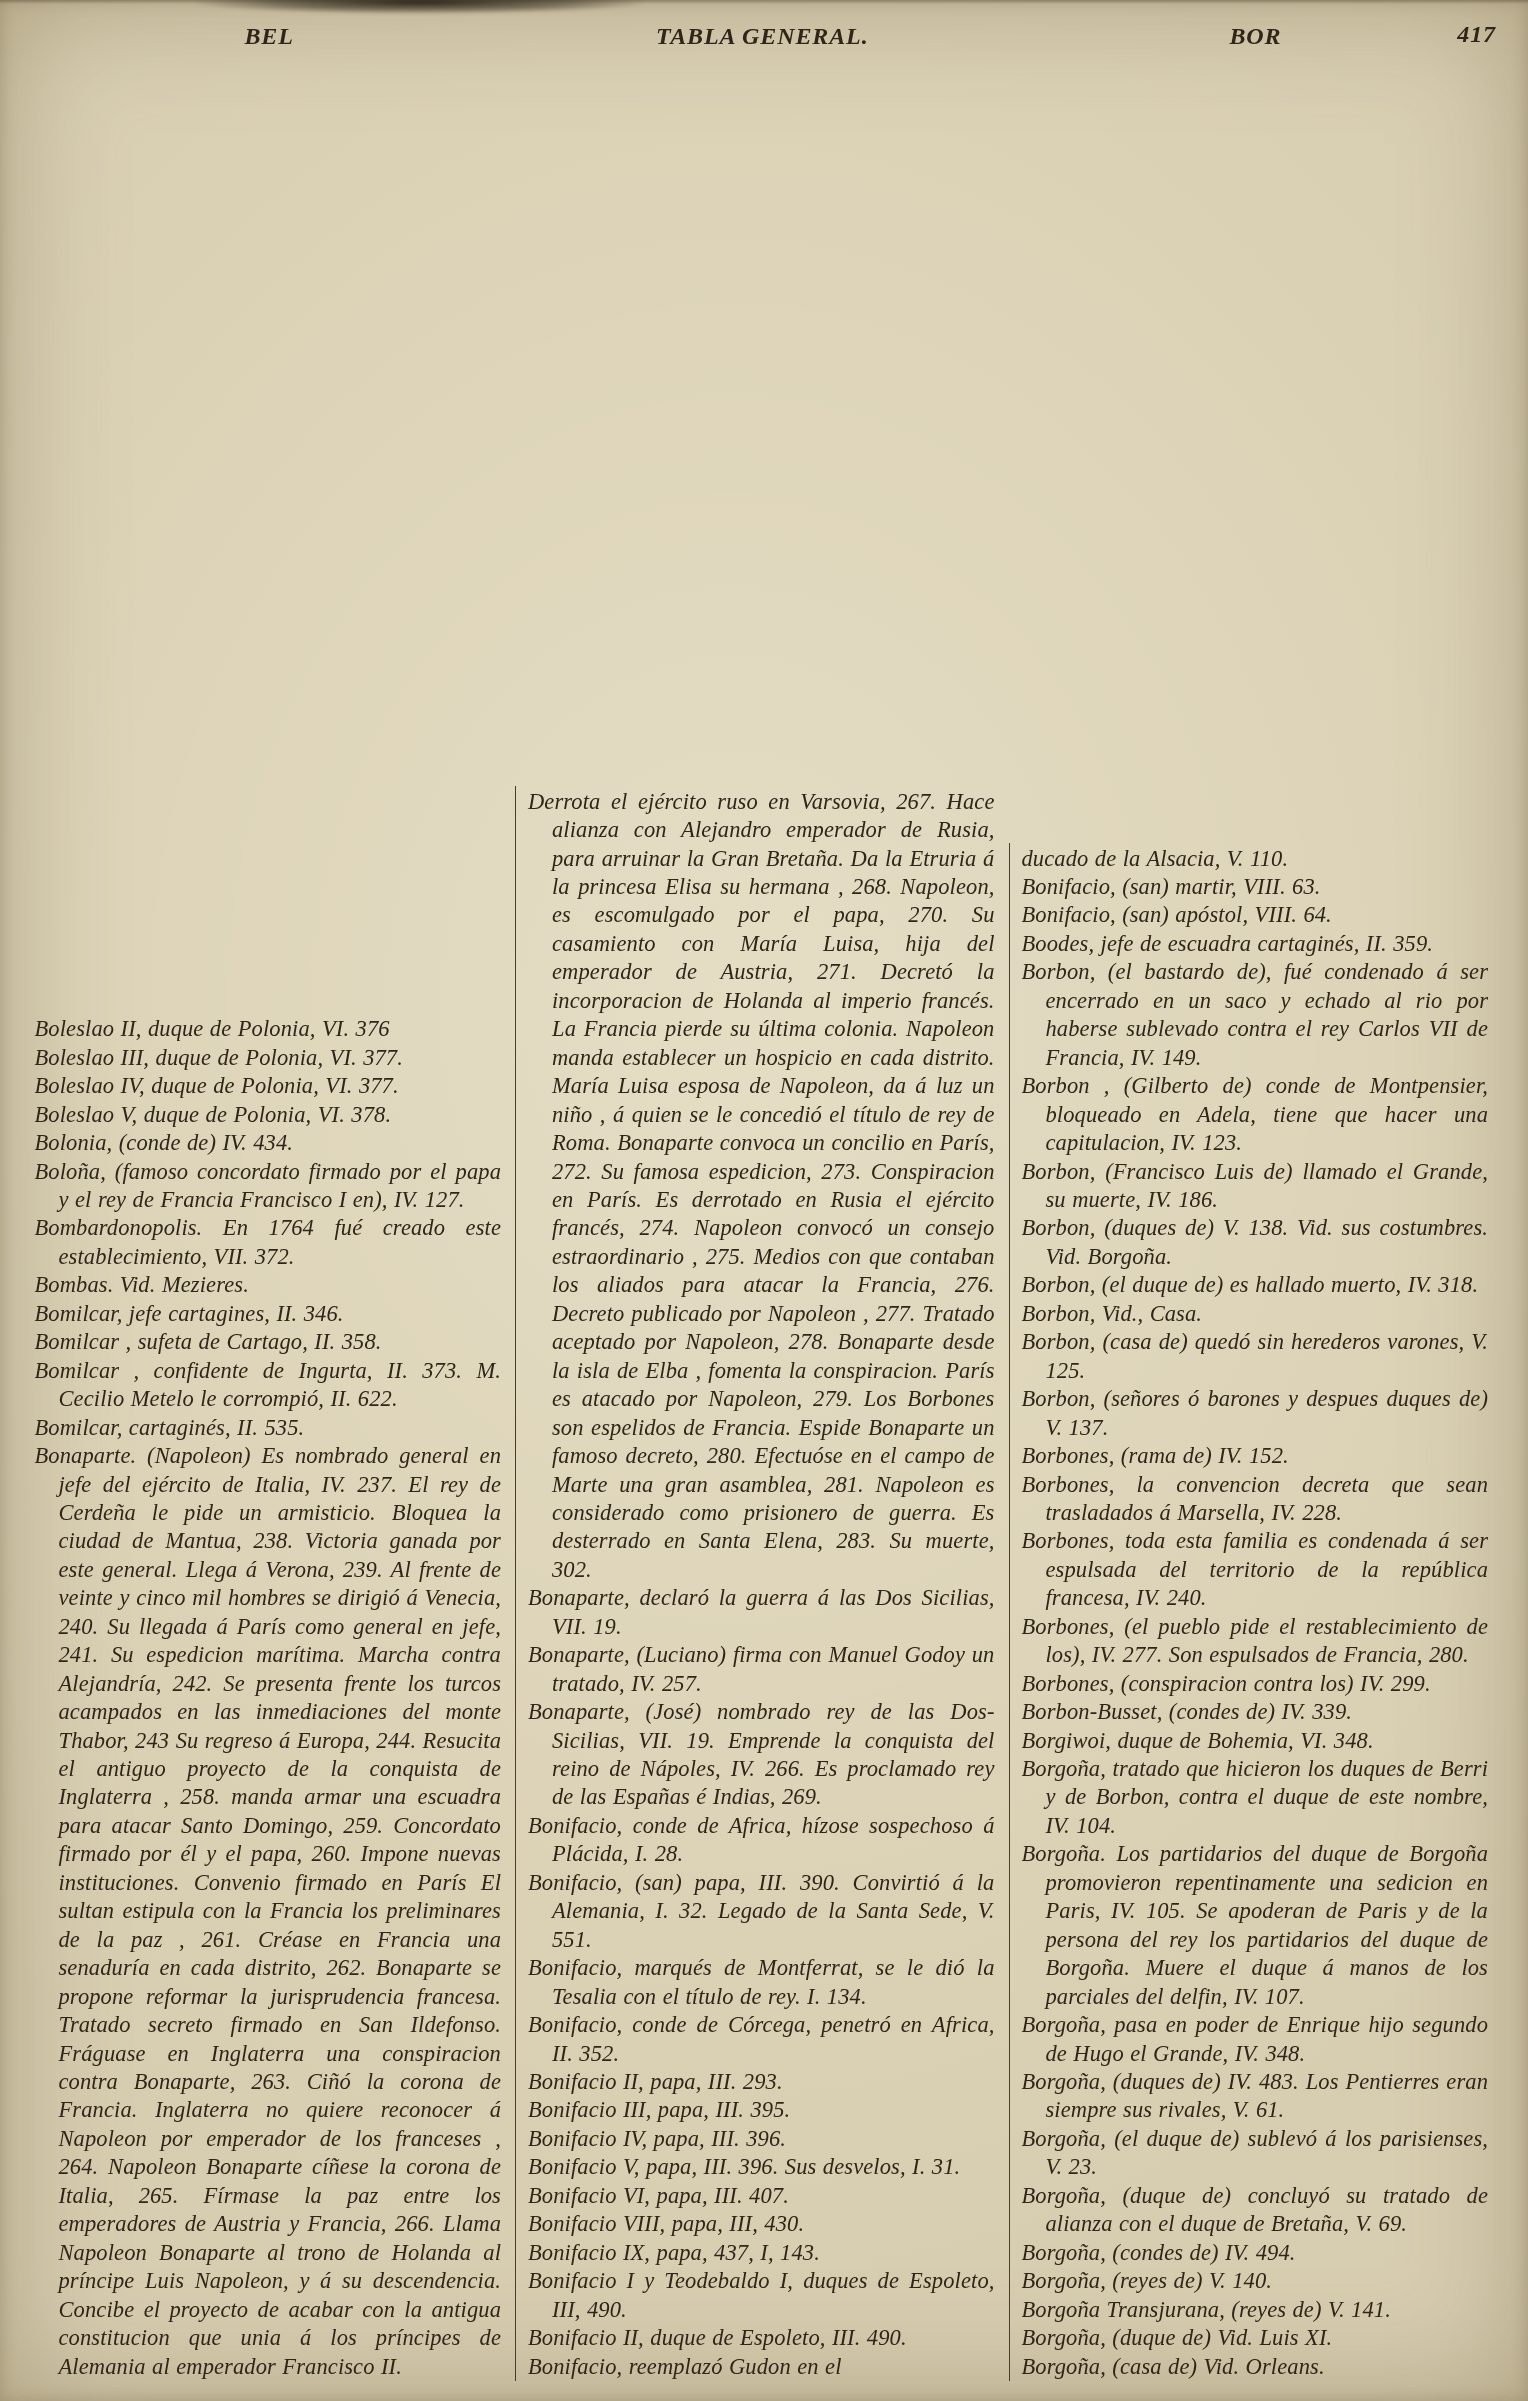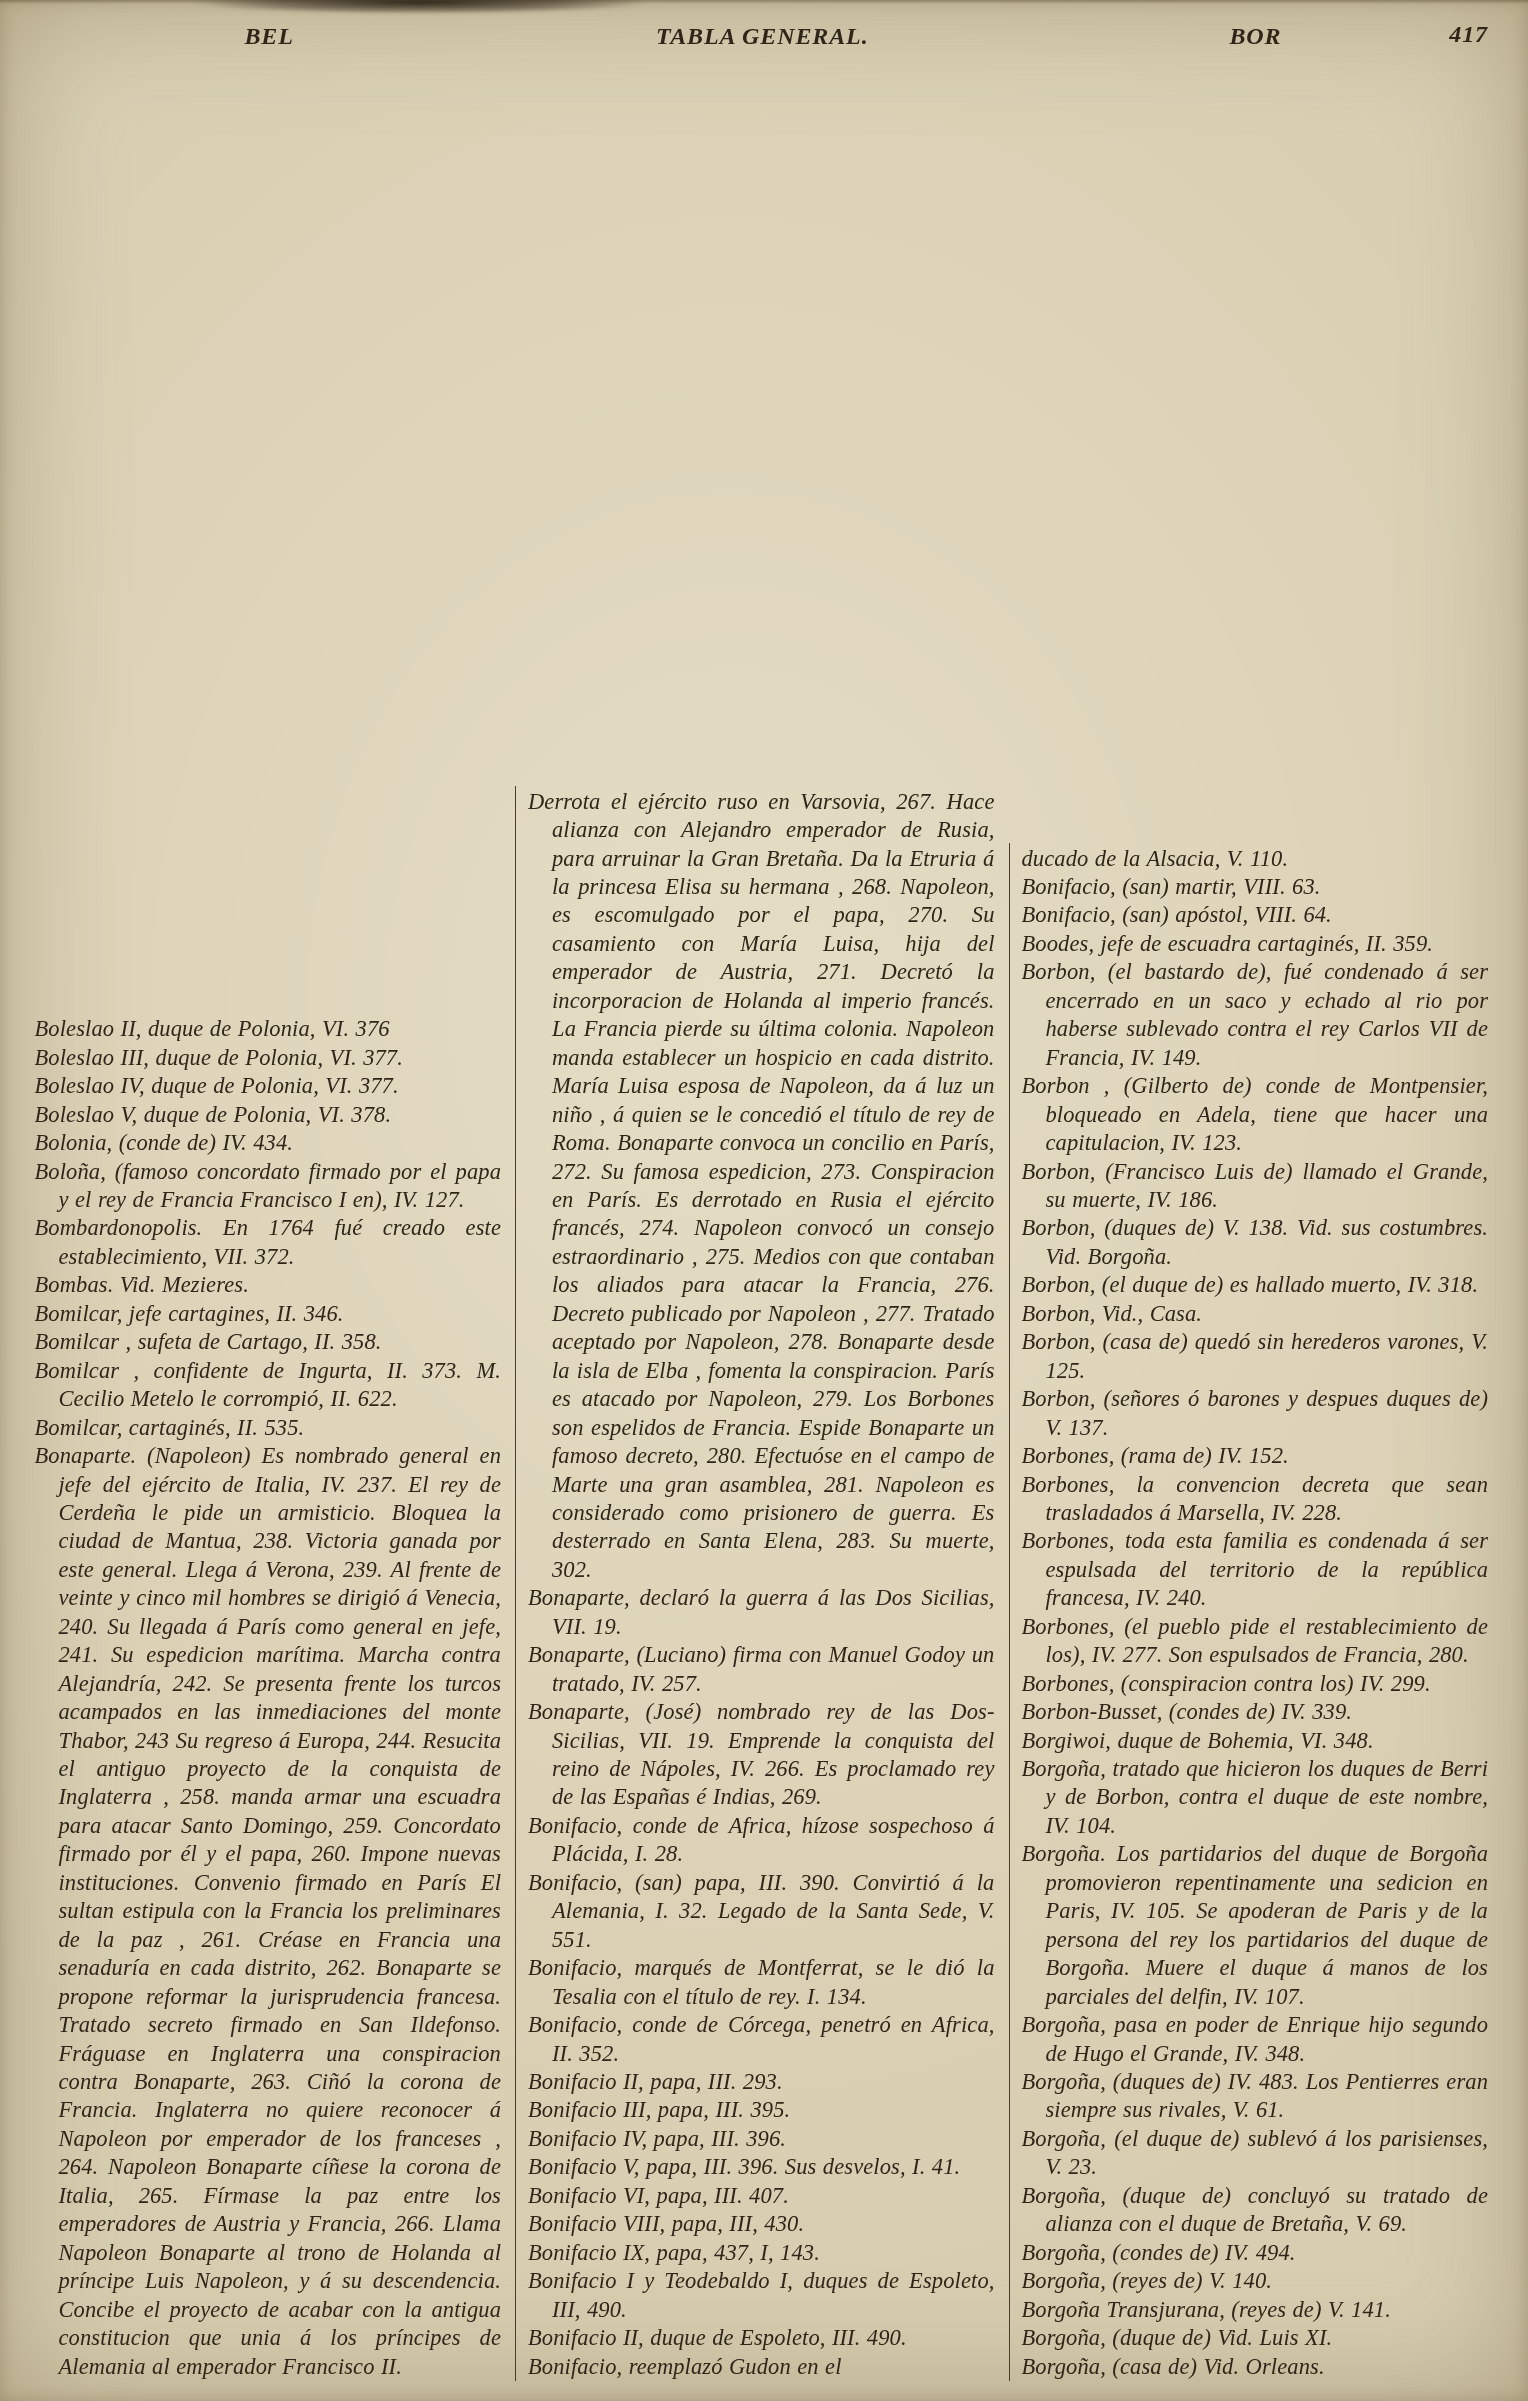--- a/index.html
+++ b/index.html
@@ -50,21 +50,21 @@
     align-items: flex-start;
     font-weight: bold;
     font-size: 24px;
     letter-spacing: 0.9px;
     font-style: italic;
   }
   .head-cell { flex: 1 1 0; text-align: center; }
   .head-cell.right { position: relative; }
   .page-number {
     position: absolute;
-    right: 14px;
+    right: 6px;
     top: -1.7px;
     font-weight: bold;
     text-align: right;
   }
   .columns {
     display: flex;
     width: 100%;
     height: calc(100% - 54px);
     align-items: flex-end;
     font-style: italic;
@@ -131,21 +131,21 @@
         <p class="entry">Bonaparte, declaró la guerra á las Dos Sicilias, VII. 19.</p>
         <p class="entry">Bonaparte, (Luciano) firma con Manuel Godoy un tratado, IV. 257.</p>
         <p class="entry">Bonaparte, (José) nombrado rey de las Dos-Sicilias, VII. 19. Emprende la conquista del reino de Nápoles, IV. 266. Es proclamado rey de las Españas é Indias, 269.</p>
         <p class="entry">Bonifacio, conde de Africa, hízose sospechoso á Plácida, I. 28.</p>
         <p class="entry">Bonifacio, (san) papa, III. 390. Convirtió á la Alemania, I. 32. Legado de la Santa Sede, V. 551.</p>
         <p class="entry">Bonifacio, marqués de Montferrat, se le dió la Tesalia con el título de rey. I. 134.</p>
         <p class="entry">Bonifacio, conde de Córcega, penetró en Africa, II. 352.</p>
         <p class="entry">Bonifacio II, papa, III. 293.</p>
         <p class="entry">Bonifacio III, papa, III. 395.</p>
         <p class="entry">Bonifacio IV, papa, III. 396.</p>
-        <p class="entry">Bonifacio V, papa, III. 396. Sus desvelos, I. 41.</p>
+        <p class="entry">Bonifacio V, papa, III. 396. Sus desvelos, I. 31.</p>
         <p class="entry">Bonifacio VI, papa, III. 407.</p>
         <p class="entry">Bonifacio VIII, papa, III, 430.</p>
         <p class="entry">Bonifacio IX, papa, 437, I, 143.</p>
         <p class="entry">Bonifacio I y Teodebaldo I, duques de Espoleto, III, 490.</p>
         <p class="entry">Bonifacio II, duque de Espoleto, III. 490.</p>
         <p class="entry">Bonifacio, reemplazó Gudon en el</p>
       </section>
     <section class="column ruled">
         <p class="entry cont">ducado de la Alsacia, V. 110.</p>
         <p class="entry">Bonifacio, (san) martir, VIII. 63.</p>

